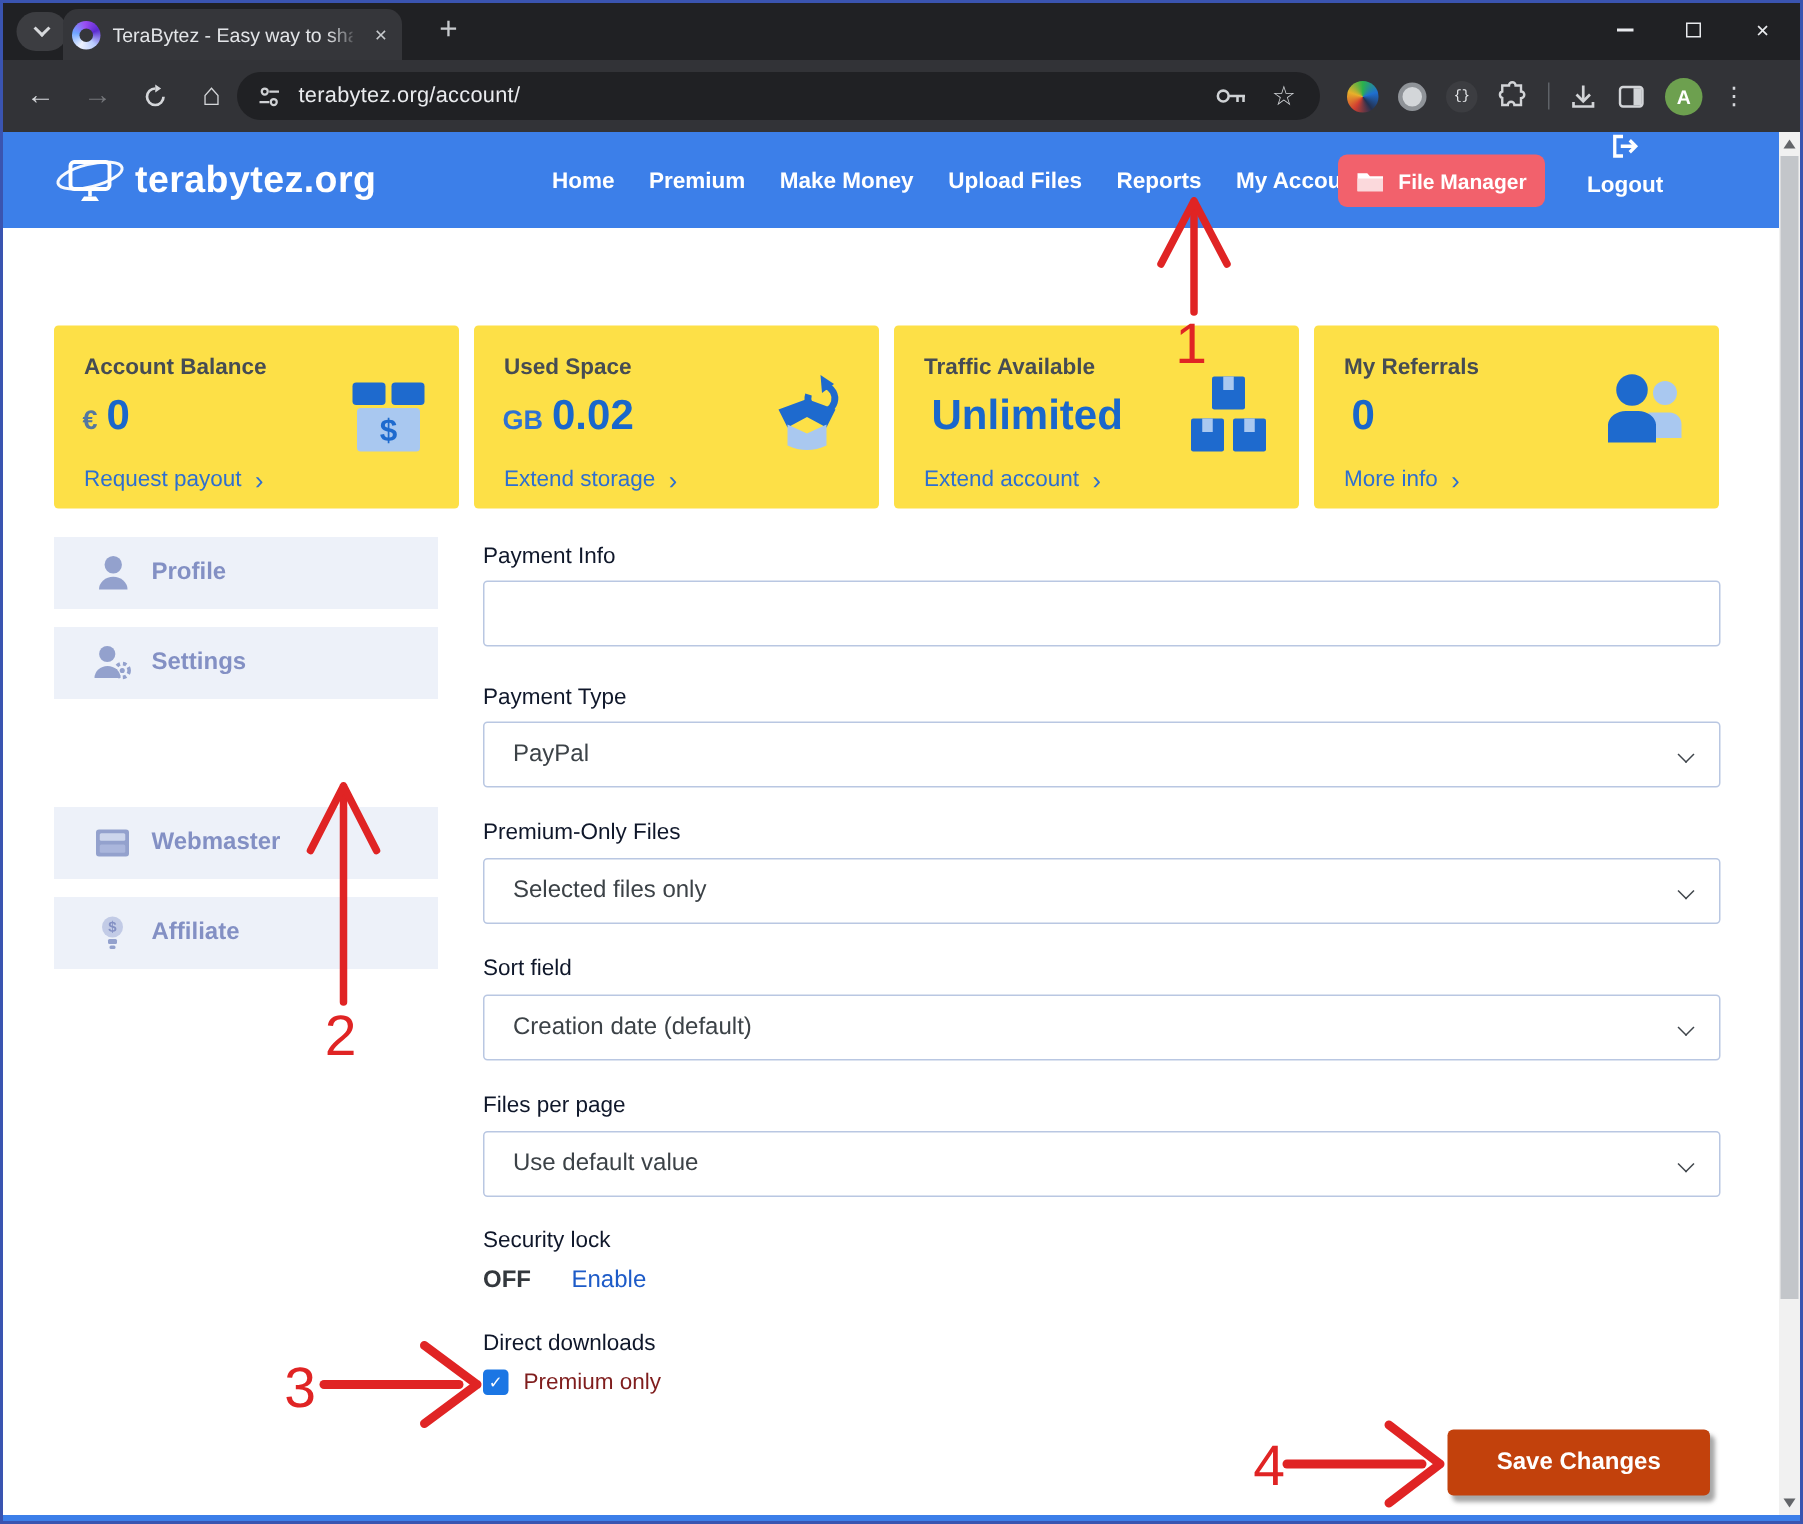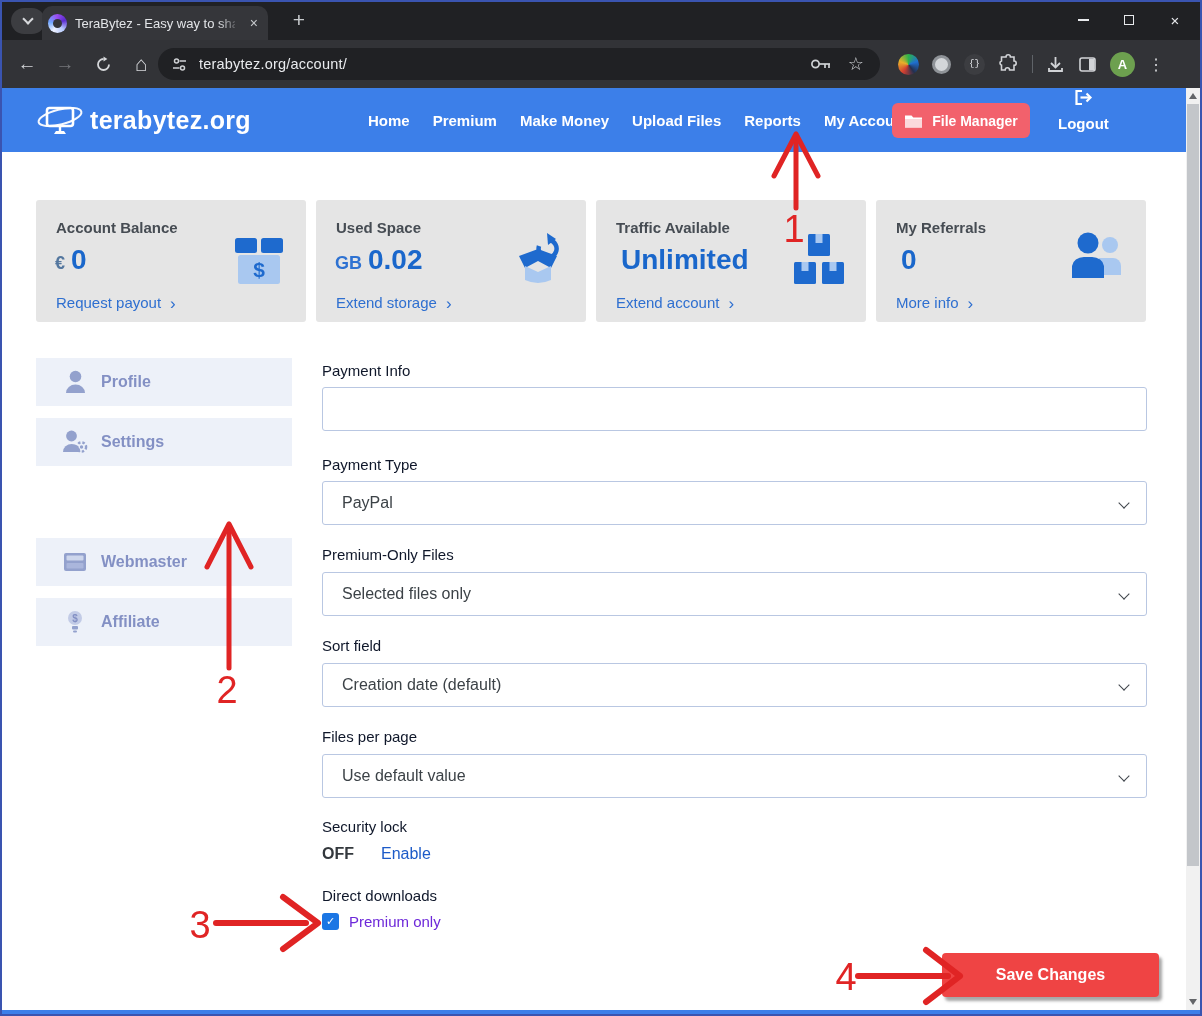--- a/index.html
+++ b/index.html
@@ -43,21 +43,21 @@
   .page { position:absolute; left:0; top:88px; width:1202px; height:928px; background:#fff; }
   .navbar { position:absolute; left:0; top:0; width:100%; height:64px; background:#3c7fe9; }
   .logo { position:absolute; left:36px; top:13px; display:flex; align-items:center; gap:6px; color:#fff; }
   .logo-text { font-size:25px; font-weight:bold; letter-spacing:.3px; }
   .nav-links { position:absolute; left:368px; top:0; height:64px; display:flex; align-items:center; gap:23px; }
   .nav-link { color:#fff; font-weight:bold; font-size:15px; white-space:nowrap; }
   .fm-btn { position:absolute; left:892px; top:15px; width:138px; height:35px; background:#f2616c; border-radius:6px; color:#fff; font-weight:bold; font-size:14px; display:flex; align-items:center; justify-content:center; gap:9px; }
   .logout { position:absolute; left:1058px; top:0; height:64px; display:flex; align-items:center; gap:8px; color:#fff; font-weight:bold; font-size:15px;flex-direction:column; }
 
   
-  .card { position:absolute; top:112px; width:270px; height:122px; background:#e5e5e5; border-radius:3px; }
+  .card { position:absolute; top:129px; width:270px; height:122px; background:#fde047; border-radius:3px; }
   .card-title { position:absolute; left:20px; top:19px; font-size:15px; font-weight:bold; color:#464c53; }
   .card-valrow { position:absolute; left:19px; top:44px; display:flex; align-items:baseline; gap:6px; }
   .card-prefix { font-size:18px; font-weight:bold; color:#54779f; }
   .card-value { font-size:28px; font-weight:bold; color:#1a67cb; }
   .card-link { position:absolute; left:20px; top:94px; font-size:15px; color:#2e6fd0; display:flex; gap:9px; }
   .card-link .chev-r { font-size:17px; }
   .card-icon { position:absolute; right:20px; top:32px; }
 
   
   .side-item { position:absolute; left:36px; width:256px; height:48px; background:#edf1f9; display:flex; align-items:center; }
@@ -69,22 +69,22 @@
   
   .f-label { position:absolute; left:322px; font-size:15px; color:#0f172a; }
   .text-input { position:absolute; left:322px; top:299px; width:825px; height:44px; border:1px solid #b9c7e2; border-radius:3px; background:#fff; outline:none; font-size:16px; padding:0 18px; color:#3c4247; }
   .select { position:absolute; left:322px; width:825px; height:44px; border:1px solid #b9c7e2; border-radius:3px; background:#fff; display:flex; align-items:center; padding-left:19px; font-size:16px; color:#3c4247; }
   .select .sel-chev { position:absolute; right:18px; top:17px; width:8px; height:8px; border-right:1.7px solid #3f454b; border-bottom:1.7px solid #3f454b; transform:rotate(45deg); }
   .off-row { position:absolute; left:322px; top:757px; display:flex; align-items:center; gap:27px; }
   .off-txt { font-size:16px; font-weight:bold; color:#33383d; }
   .enable-link { font-size:16px; color:#1d5bc8; }
   .check-row { position:absolute; left:322px; top:825px; display:flex; align-items:center; gap:10px; }
   .checkbox { width:17px; height:17px; background:#1b76e4; border-radius:3px; color:#fff; font-size:11px; display:flex; align-items:center; justify-content:center; }
-  .check-label { font-size:15px; color:#6d28d9; }
-  .save-btn { position:absolute; left:942px; top:865px; width:217px; height:44px; background:#ef4444; border-radius:4px; border:none; color:#fff; font-weight:bold; font-size:16px; display:flex; align-items:center; justify-content:center; box-shadow:3px 4px 3px rgba(95,95,95,.55); font-family:"Liberation Sans",sans-serif; }
+  .check-label { font-size:15px; color:#7f1d1d; }
+  .save-btn { position:absolute; left:965px; top:865px; width:175px; height:44px; background:#c2410c; border-radius:4px; border:none; color:#fff; font-weight:bold; font-size:16px; display:flex; align-items:center; justify-content:center; box-shadow:3px 4px 3px rgba(95,95,95,.55); font-family:"Liberation Sans",sans-serif; }
   .footer-strip { position:absolute; left:0; bottom:0; width:100%; height:6px; background:#3c7fe9; }
 
   
   .scrollbar { position:absolute; right:2px; top:88px; width:14px; height:922px; background:#f1f1f1; z-index:60; }
   .sb-up, .sb-down { position:absolute; left:0; width:14px; height:14px; display:flex; align-items:center; justify-content:center; }
   .sb-up { top:1px; } .sb-down { bottom:1px; }
   .tri-up { width:0; height:0; border-left:4px solid transparent; border-right:4px solid transparent; border-bottom:6px solid #636569; }
   .tri-down { width:0; height:0; border-left:4px solid transparent; border-right:4px solid transparent; border-top:6px solid #636569; }
   .sb-thumb { position:absolute; left:1px; top:16px; width:12px; height:762px; background:#c3c6ca; }
 

